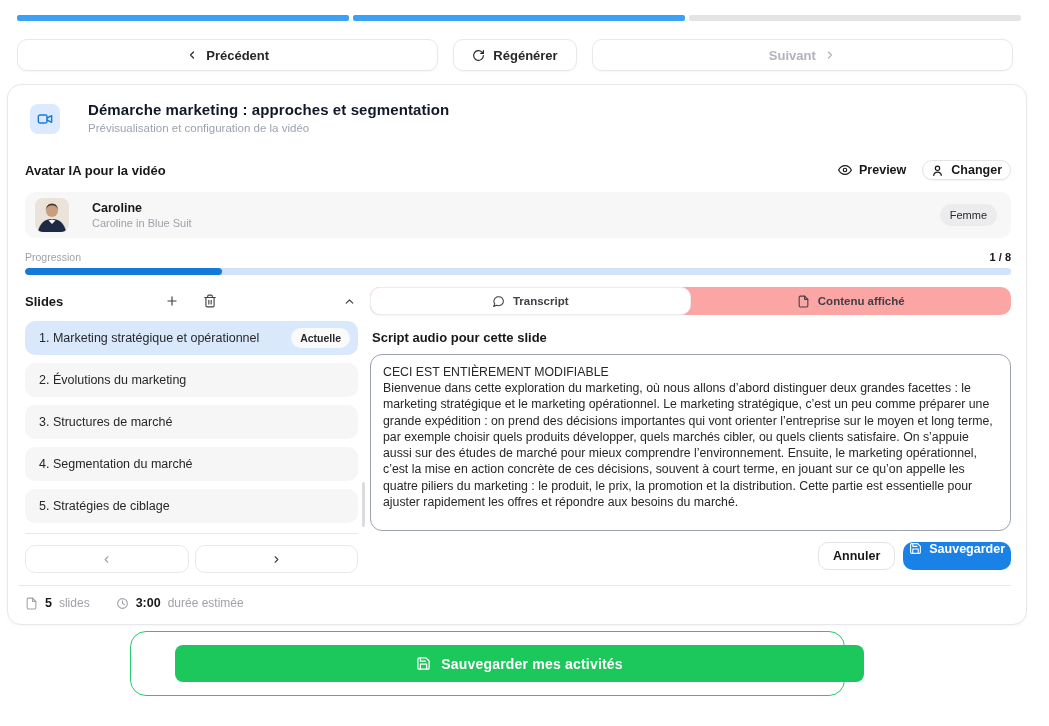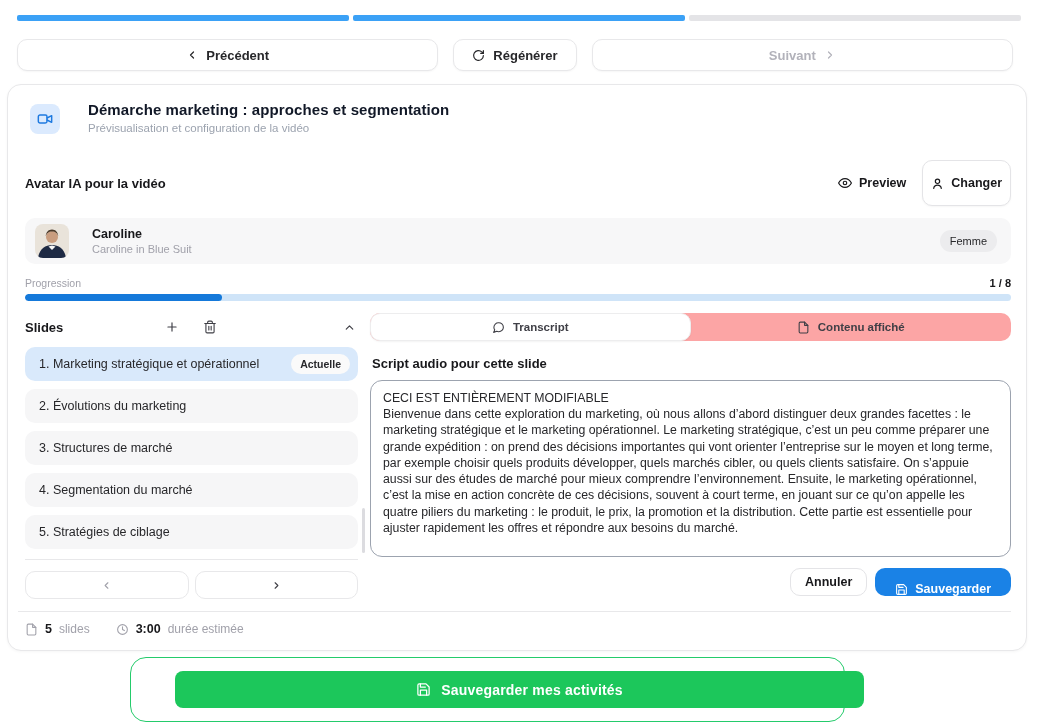--- a/index.html
+++ b/index.html
@@ -38,21 +38,21 @@
   .card-subtitle { font-size:11.5px; color:#9ca3af; margin-top:4px; }
   
   .avatar-header { margin-top:26px; margin-left:7px; display:flex; align-items:center; }
   .section-label { font-size:13px; font-weight:600; color:#18181b; }
   .avatar-actions { margin-left:auto; display:flex; align-items:center; gap:16px; }
   .preview-btn {
     background:none; border:none; display:flex; align-items:center; gap:7px; cursor:pointer;
     font-family:inherit; font-size:12.5px; font-weight:600; color:#18181b;
   }
   .change-btn {
-    border:1px solid #e4e4e7; border-radius:10px; background:#fff; height:46px; padding:0 8px;
+    border:1px solid #e4e4e7; border-radius:10px; background:#fff; height:20px; padding:0 8px;
     display:flex; align-items:center; gap:7px; cursor:pointer; box-shadow:0 1px 2px rgba(0,0,0,.04);
     font-family:inherit; font-size:12.5px; font-weight:600; color:#18181b;
   }
   .avatar-row {
     margin:12px 0 0 7px; height:46px; background:#f7f7f8; border-radius:10px;
     display:flex; align-items:center; gap:23px; padding:0 14px 0 10px; cursor:pointer;justify-content:center;
   }
   .avatar-img { width:34px; height:34px; border-radius:8px; overflow:hidden; flex:none; }
   .avatar-name { font-size:12.5px; font-weight:700; color:#18181b; }
   .avatar-desc { font-size:11px; color:#a1a1aa; margin-top:2px; }
@@ -107,22 +107,22 @@
     display:block; width:100%; height:177px; border:1px solid #9ca3af; border-radius:12px;
     padding:9px 12px; background:#fff; resize:none; outline:none;
     font-family:inherit; font-size:12.3px; line-height:1.32; color:#27272a;
   }
   .editor-actions { margin-top:11px; display:flex; justify-content:flex-end; align-items:center; gap:8px; }
   .cancel-btn {
     height:28px; padding:0 14px; border:1px solid #e4e4e7; border-radius:10px; background:#fff;
     font-family:inherit; font-size:12.5px; font-weight:600; color:#18181b; cursor:pointer;
   }
   .save-btn {
-    height:28px; padding:0 20px; border:none; border-radius:10px; background:#1a82e6; color:#fff;
-    display:flex; align-items:flex-end; gap:7px; cursor:pointer;
+    height:28px; padding:0 6px; border:none; border-radius:10px; background:#1a82e6; color:#fff;
+    display:flex; align-items:flex-start; gap:7px; cursor:pointer;
     font-family:inherit; font-size:12.5px; font-weight:600;
   }
   
   .card-divider { margin-top:12px; border-top:1px solid #e8e8ea; }
   .card-footer { margin:10px 0 0 7px; display:flex; align-items:center; gap:26px; font-size:12px; color:#a1a1aa; }
   .stat { display:flex; align-items:center; gap:7px; }
   .stat b { color:#18181b; font-weight:700; font-size:12.5px; }
   
   .bottom-wrap {
     margin:6px 0 0 130px; width:715px; border:1px solid #24cb6b; border-radius:16px;

